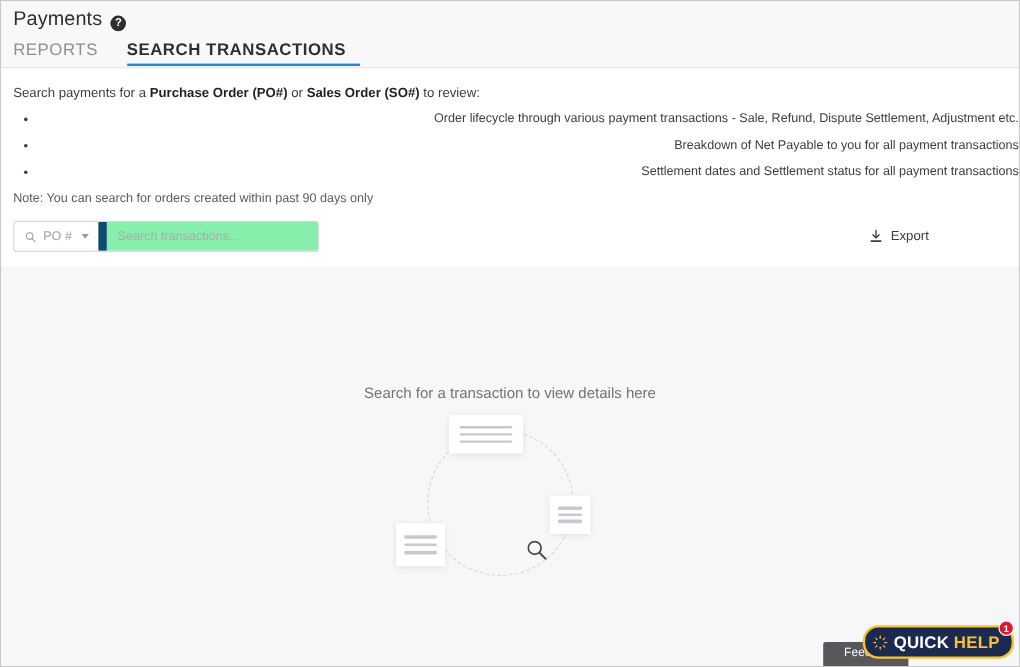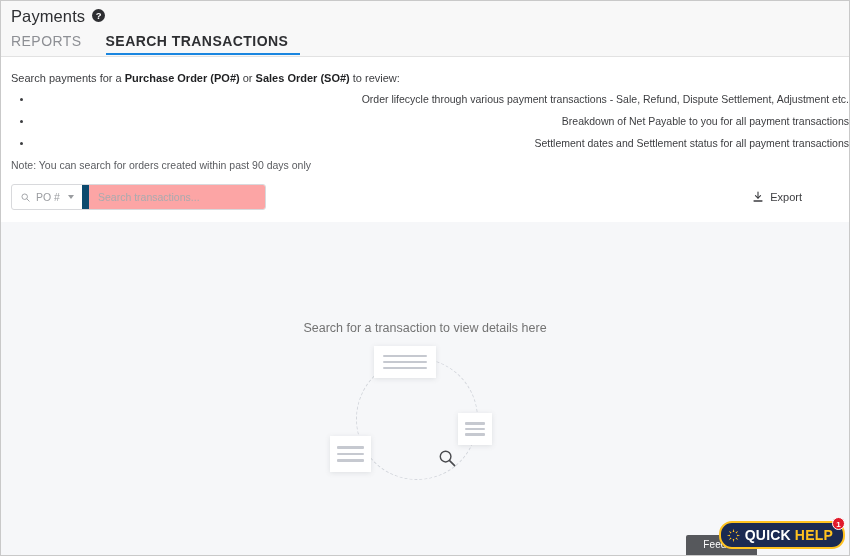--- a/index.html
+++ b/index.html
@@ -27,21 +27,21 @@
   
   .header {
     background: #f8f8f8;
     border-bottom: 1px solid #e2e2e2;
     height: 56px;
     box-sizing: border-box;
     position: relative;
   }
   .page-title-row {
     display: flex;
-    align-items: flex-start;
+    align-items: flex-end;
     padding: 6px 0 0 10px;
     gap: 7px;
   }
   .page-title {
     font-size: 16.5px;
     color: #2e2f32;
     letter-spacing: .1px;
   }
   .help-badge {
     width: 13px;
@@ -180,29 +180,29 @@
     flex: none;
   }
   .search-input {
     border: 0;
     outline: none;
     width: 158px;
     padding: 0 9px;
     font-size: 10.5px;
     color: #3c3d40;
     font-family: "Liberation Sans", sans-serif;
-    background: #fca5a5;
+    background: #86efac;
   }
   .search-input::placeholder { color: #a9abaf; }
 
   .export-btn {
     display: flex;
     align-items: center;
     gap: 6px;
-    margin-right: 37px;
+    margin-right: 65px;
     cursor: pointer;
     background: none;
     border: 0;
     padding: 0;
     font-family: "Liberation Sans", sans-serif;
   }
   .export-label {
     font-size: 11px;
     color: #3c3d40;
   }

